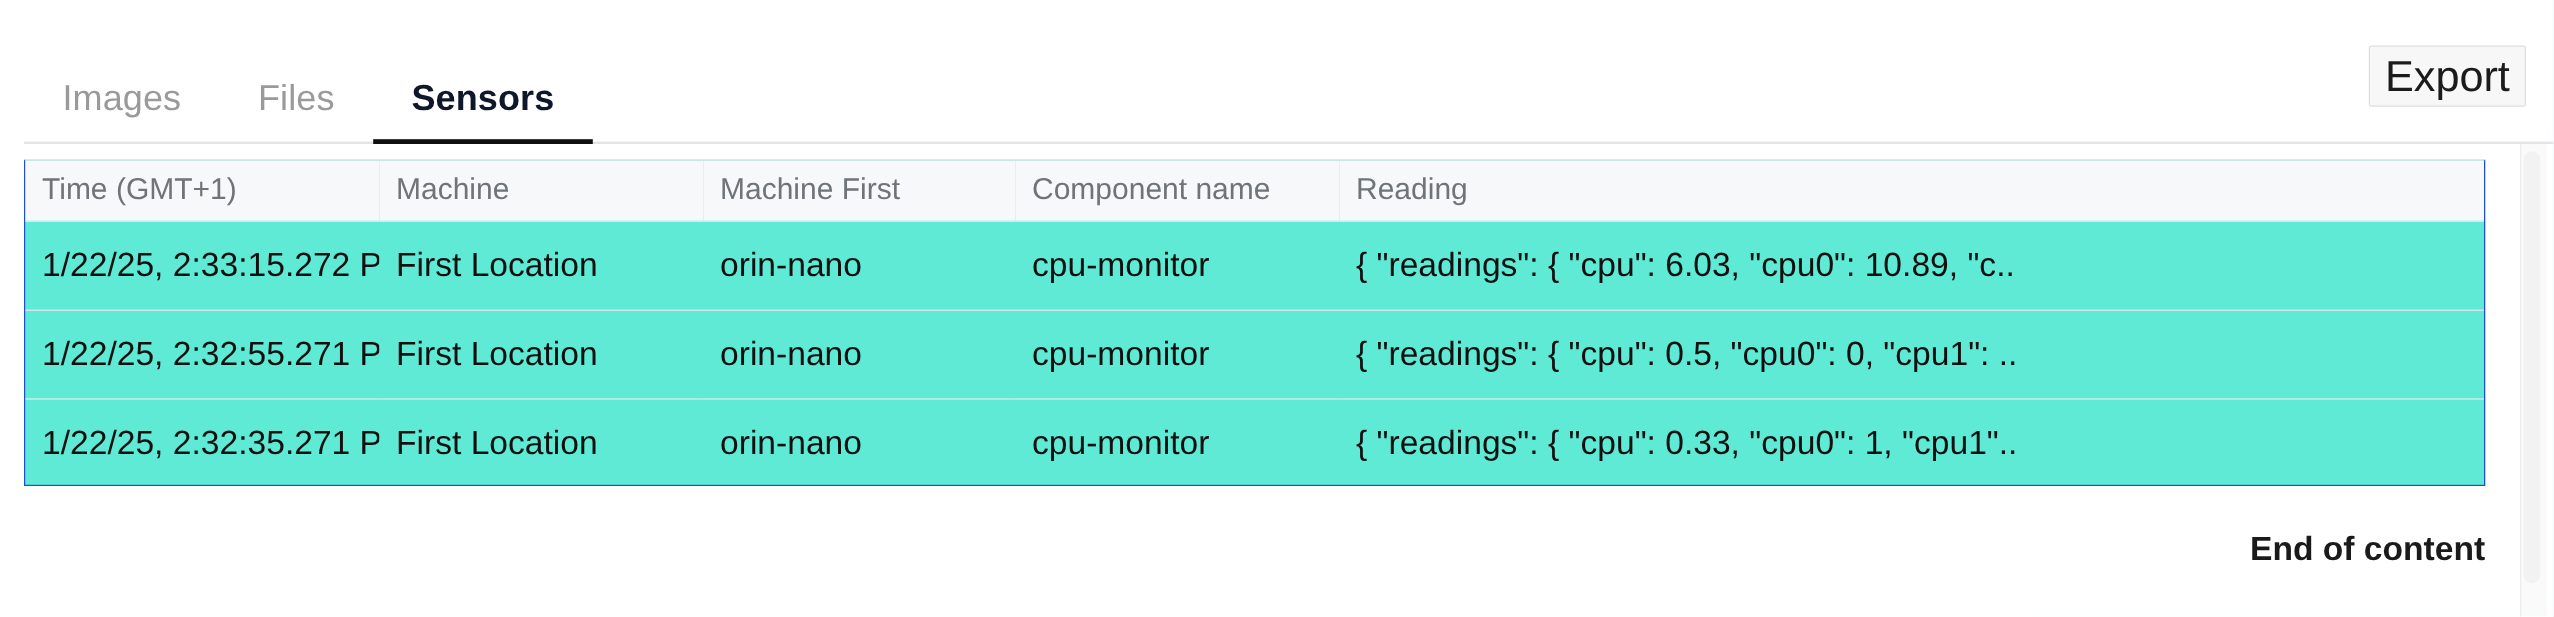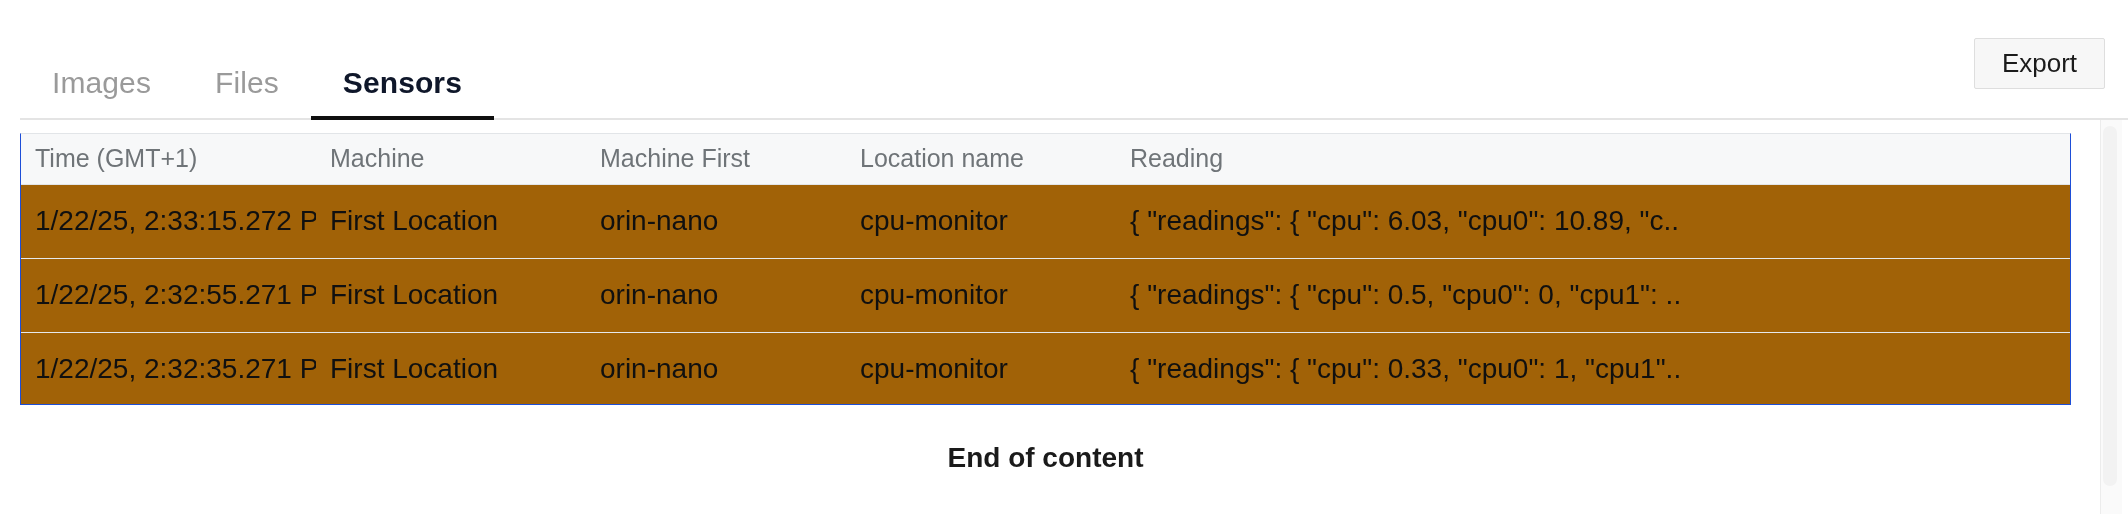--- a/index.html
+++ b/index.html
@@ -75,36 +75,36 @@
     left: 1974px;
     top: 38px;
     width: 131px;
     height: 51px;
     display: flex;
     align-items: center;
     justify-content: center;
     background: #f7f7f7;
     border: 1px solid #dedede;
     border-radius: 2px;
-    font-size: 26px;
+    font-size: 36px;
     color: #1b1b1b;
     cursor: pointer;
     user-select: none;
   }
 
   
   .table-wrap {
     position: absolute;
     left: 20px;
     top: 133px;
     width: 2051px;
     height: 272px;
     border: 1px solid #1d4ed8;
     border-top: 1px solid #e2e5e8;
-    background: #a16207;
+    background: #5eead4;
     overflow: hidden;
   }
   table.sensors {
     border-collapse: collapse;
     table-layout: fixed;
     width: 2300px;
   }
   table.sensors th {
     height: 50px;
     background: #f7f8f9;
@@ -154,21 +154,21 @@
     background: #f2f2f2;
     border-radius: 7px;
   }
 
   
   .end-of-content {
     position: absolute;
     left: 20px;
     top: 442px;
     width: 2051px;
-    text-align: center;
+    text-align: right;
     font-size: 28px;
     font-weight: bold;
     color: #1a1a1a;
   }
 </style>
 </head>
 <body>
 
 <div id="page">
 
@@ -198,21 +198,21 @@
         <col class="col-location">
         <col class="col-machine">
         <col class="col-component">
         <col class="col-reading">
       </colgroup>
       <thead>
         <tr>
           <th>Time (GMT+1)</th>
           <th>Machine</th>
           <th>Machine First</th>
-          <th>Location name</th>
+          <th>Component name</th>
           <th>Reading</th>
         </tr>
       </thead>
       <tbody>
         <tr>
           <td>1/22/25, 2:33:15.272 PM</td>
           <td>First Location</td>
           <td>orin-nano</td>
           <td>cpu-monitor</td>
           <td>{ "readings": { "cpu": 6.03, "cpu0": 10.89, "c..</td>

